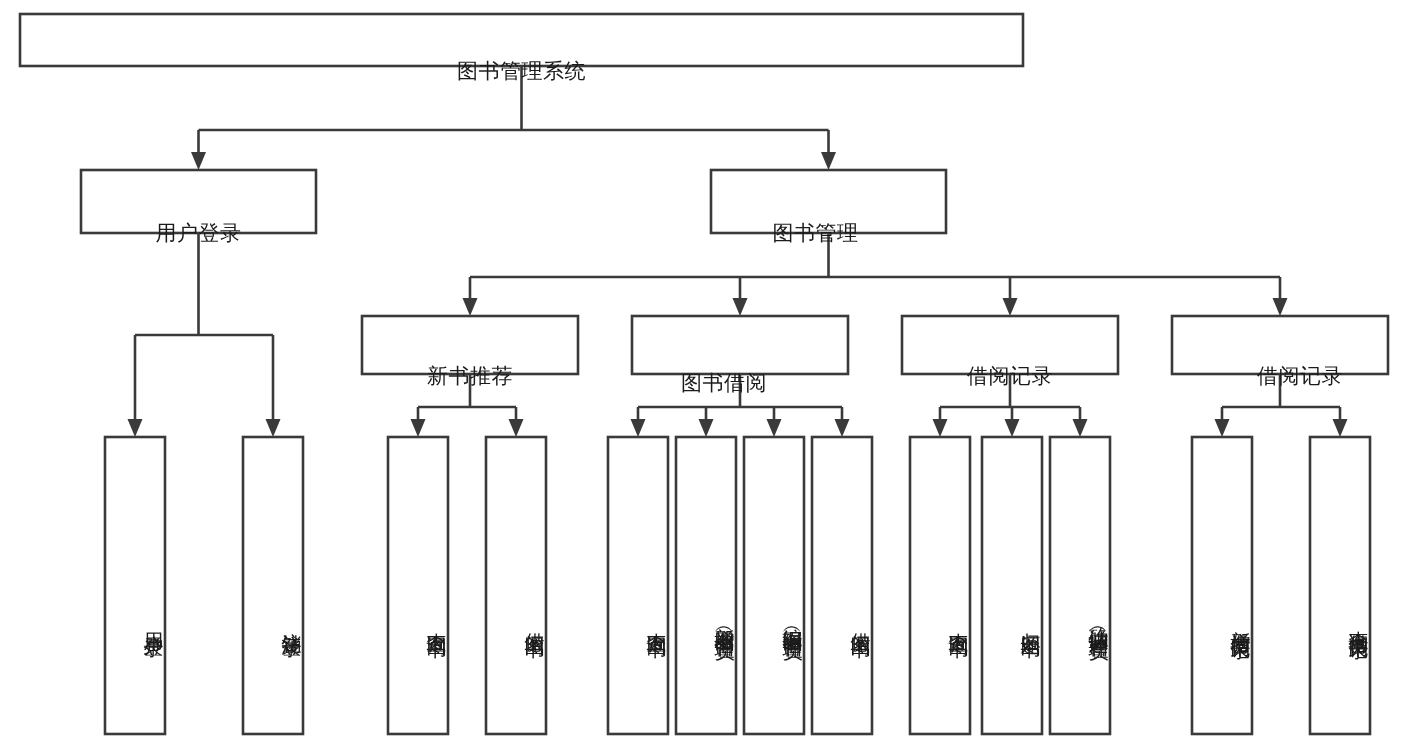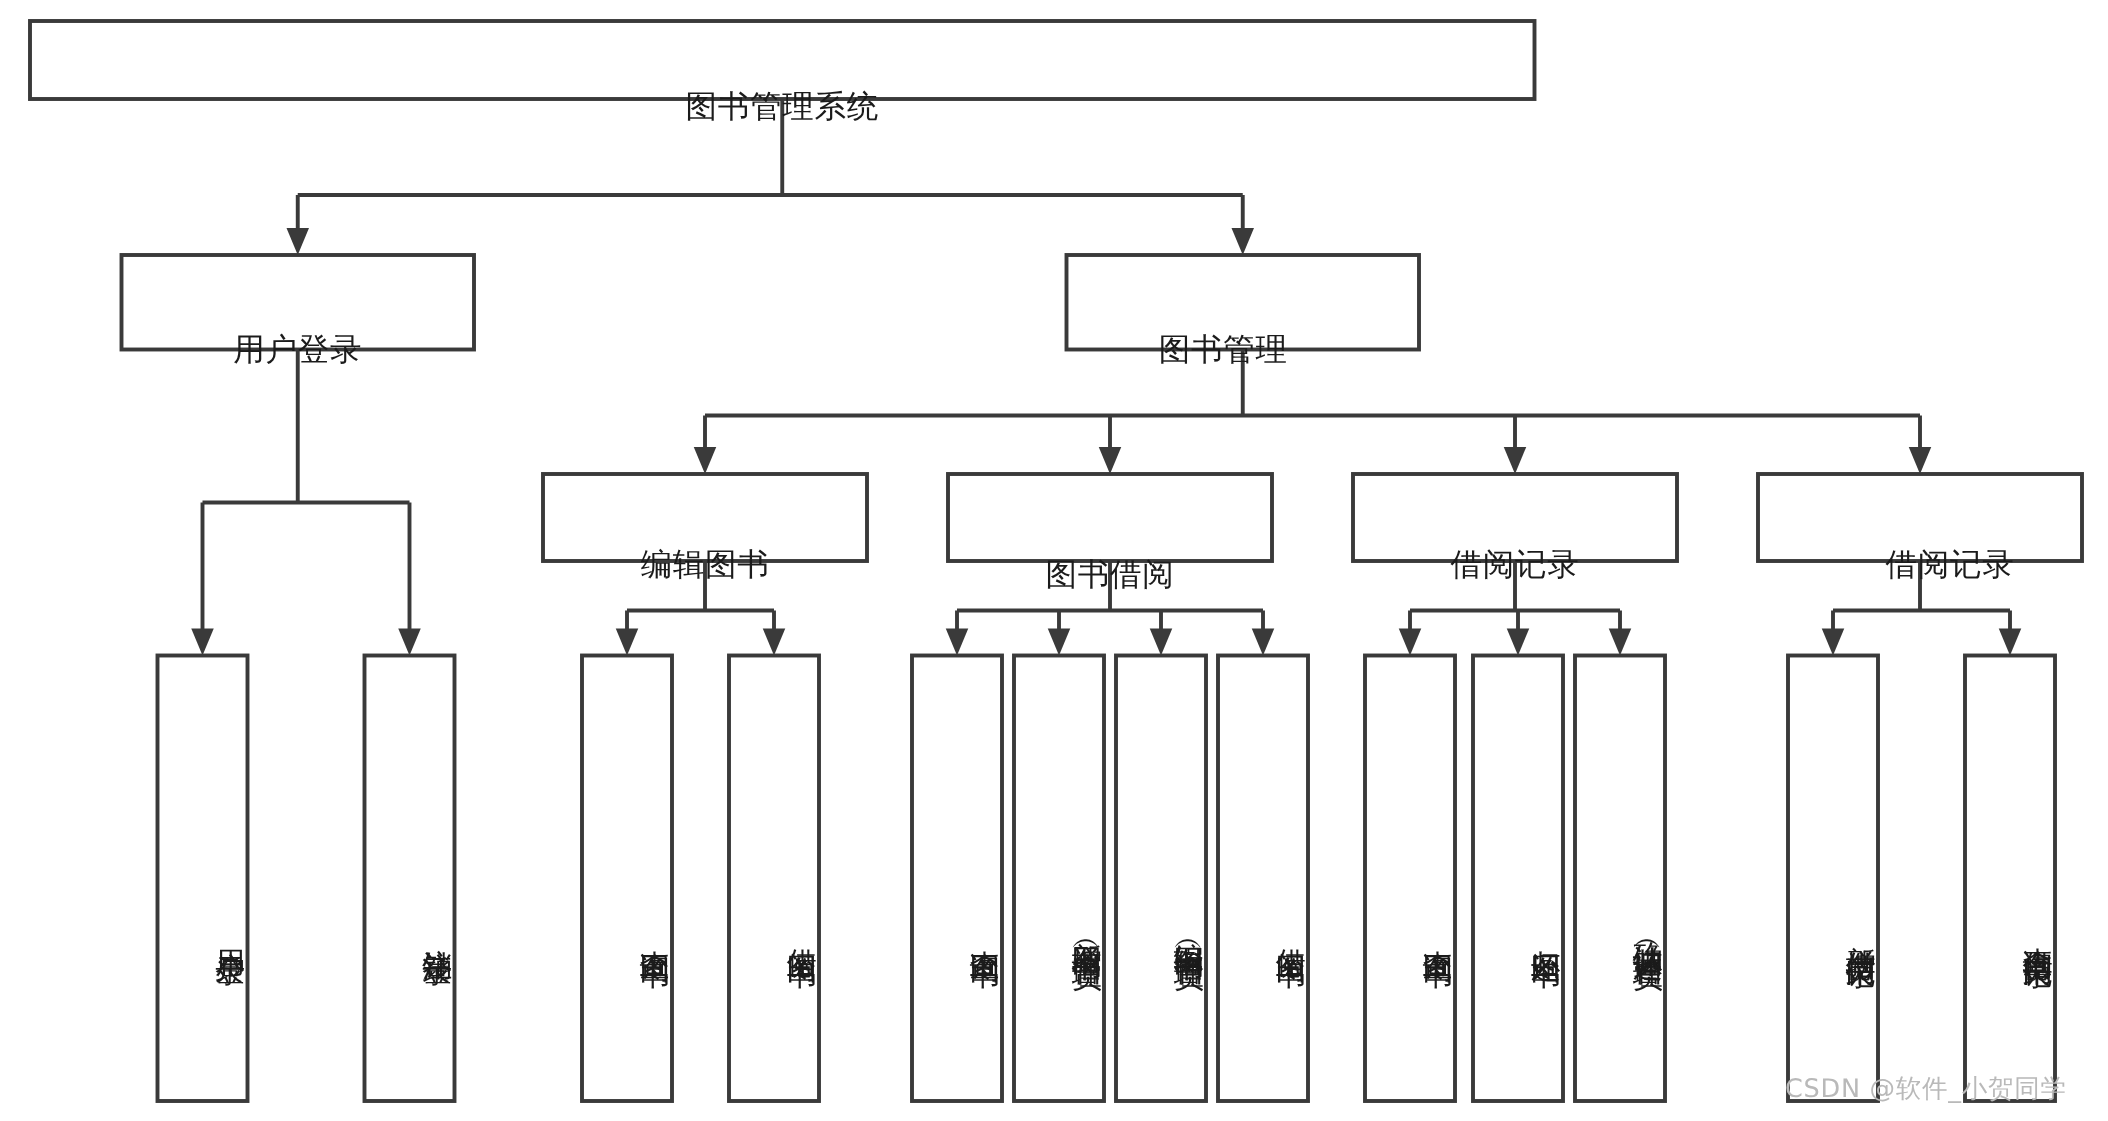--- a/index.html
+++ b/index.html
@@ -151,32 +151,31 @@
         <rect x="982" y="437" width="60" height="297" class="node-rect"></rect>
         <rect x="1050" y="437" width="60" height="297" class="node-rect"></rect>
         <rect x="1192" y="437" width="60" height="297" class="node-rect"></rect>
         <rect x="1310" y="437" width="60" height="297" class="node-rect"></rect>
       </g>
   </svg>
   <div id="label-layer">
       <div class="node-label" style="left: 20px; top: 14px; width: 1003px; height: 52px;">图书管理系统</div>
       <div class="node-label" style="left: 81px; top: 170px; width: 235px; height: 63px;">用户登录</div>
       <div class="node-label" style="left: 711px; top: 170px; width: 209px; height: 63px;">图书管理</div>
-      <div class="node-label" style="left: 362px; top: 316px; width: 216px; height: 58px;">编辑图书</div>
-      <div class="node-label" style="left: 632px; top: 316px; width: 216px; height: 72px;">图书借阅</div>
+      <div class="node-label" style="left: 362px; top: 316px; width: 216px; height: 58px;">新书推荐</div>
+      <div class="node-label" style="left: 616px; top: 316px; width: 216px; height: 72px;">图书借阅</div>
       <div class="node-label" style="left: 902px; top: 316px; width: 216px; height: 58px;">借阅记录</div>
       <div class="node-label" style="left: 1172px; top: 316px; width: 256px; height: 58px;">借阅记录</div>
       <div class="node-label vertical" style="left: 105px; top: 437px; width: 60px; height: 297px;">用户登录</div>
       <div class="node-label vertical" style="left: 243px; top: 437px; width: 60px; height: 297px;">注销登录</div>
       <div class="node-label vertical" style="left: 388px; top: 437px; width: 60px; height: 297px;">查询图书</div>
       <div class="node-label vertical" style="left: 486px; top: 437px; width: 60px; height: 297px;">借阅图书</div>
       <div class="node-label vertical" style="left: 608px; top: 437px; width: 60px; height: 297px;">查询图书</div>
       <div class="node-label vertical" style="left: 676px; top: 437px; width: 60px; height: 297px;">新增图书（管理员）</div>
       <div class="node-label vertical" style="left: 744px; top: 437px; width: 60px; height: 297px;">编辑图书（管理员）</div>
       <div class="node-label vertical" style="left: 812px; top: 437px; width: 60px; height: 297px;">借阅图书</div>
       <div class="node-label vertical" style="left: 910px; top: 437px; width: 60px; height: 297px;">查询图书</div>
       <div class="node-label vertical" style="left: 982px; top: 437px; width: 60px; height: 297px;">归还图书</div>
       <div class="node-label vertical" style="left: 1050px; top: 437px; width: 60px; height: 297px;">确认归还（管理员）</div>
       <div class="node-label vertical" style="left: 1192px; top: 437px; width: 60px; height: 297px;">新增借阅记录</div>
       <div class="node-label vertical" style="left: 1310px; top: 437px; width: 60px; height: 297px;">查询借阅记录</div>
     </div>
-  <div class="watermark" style="left:1190px; top:714px;">CSDN @软件_小贺同学</div>
 </div>
 
 </body></html>

